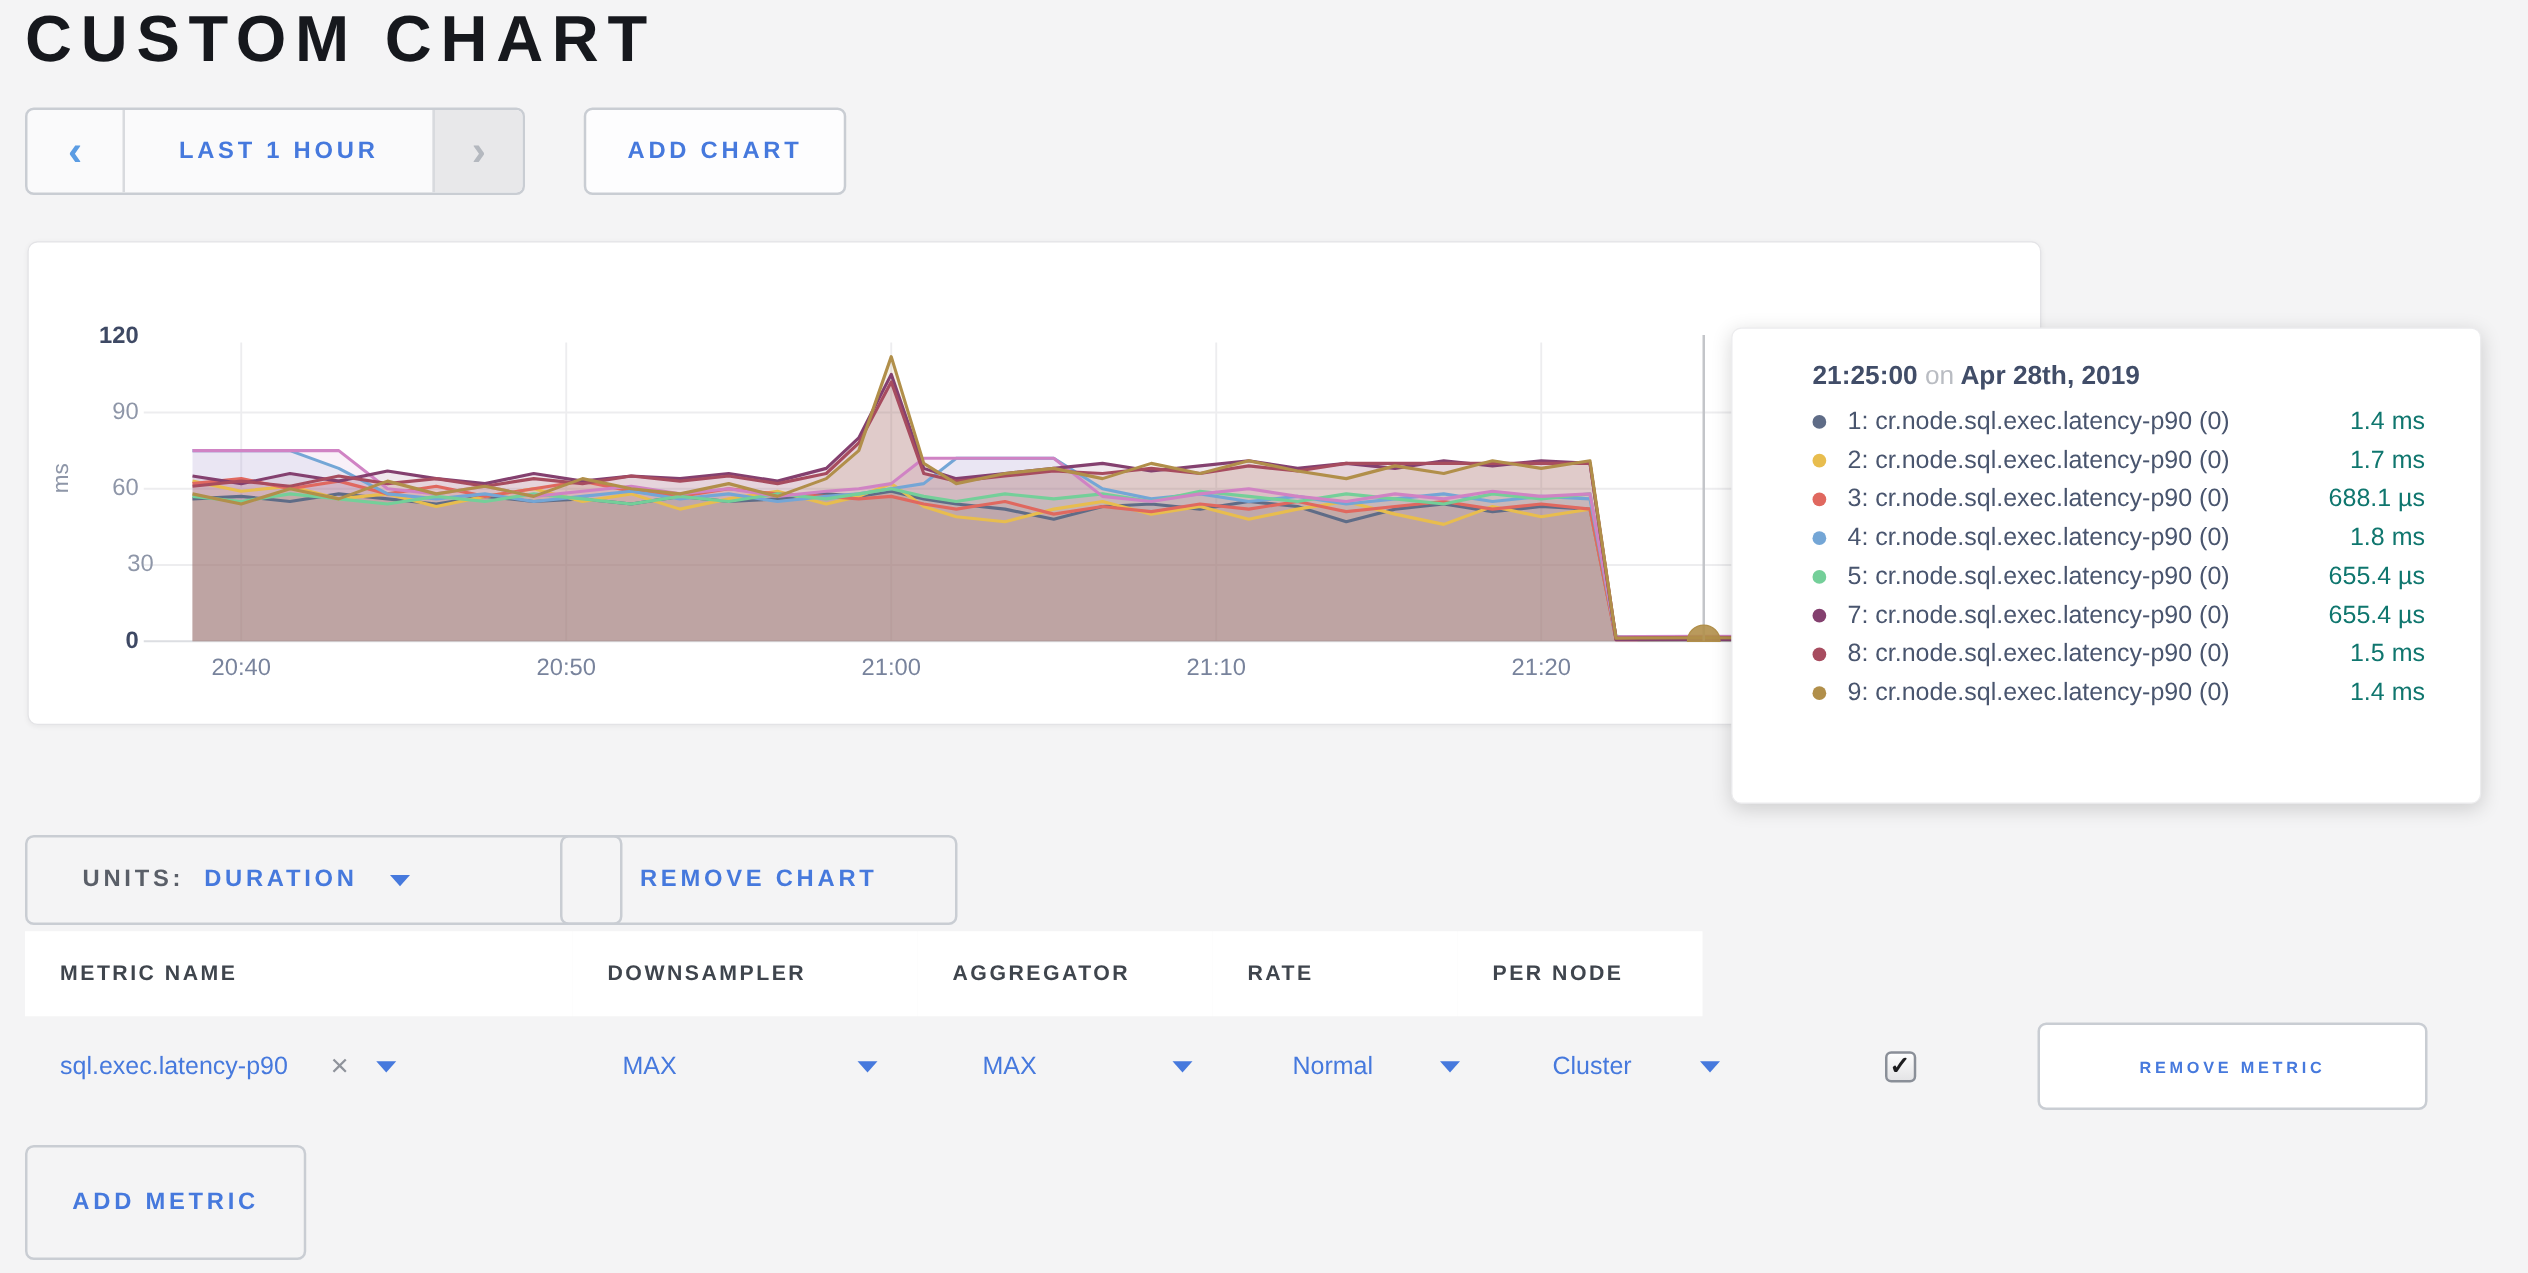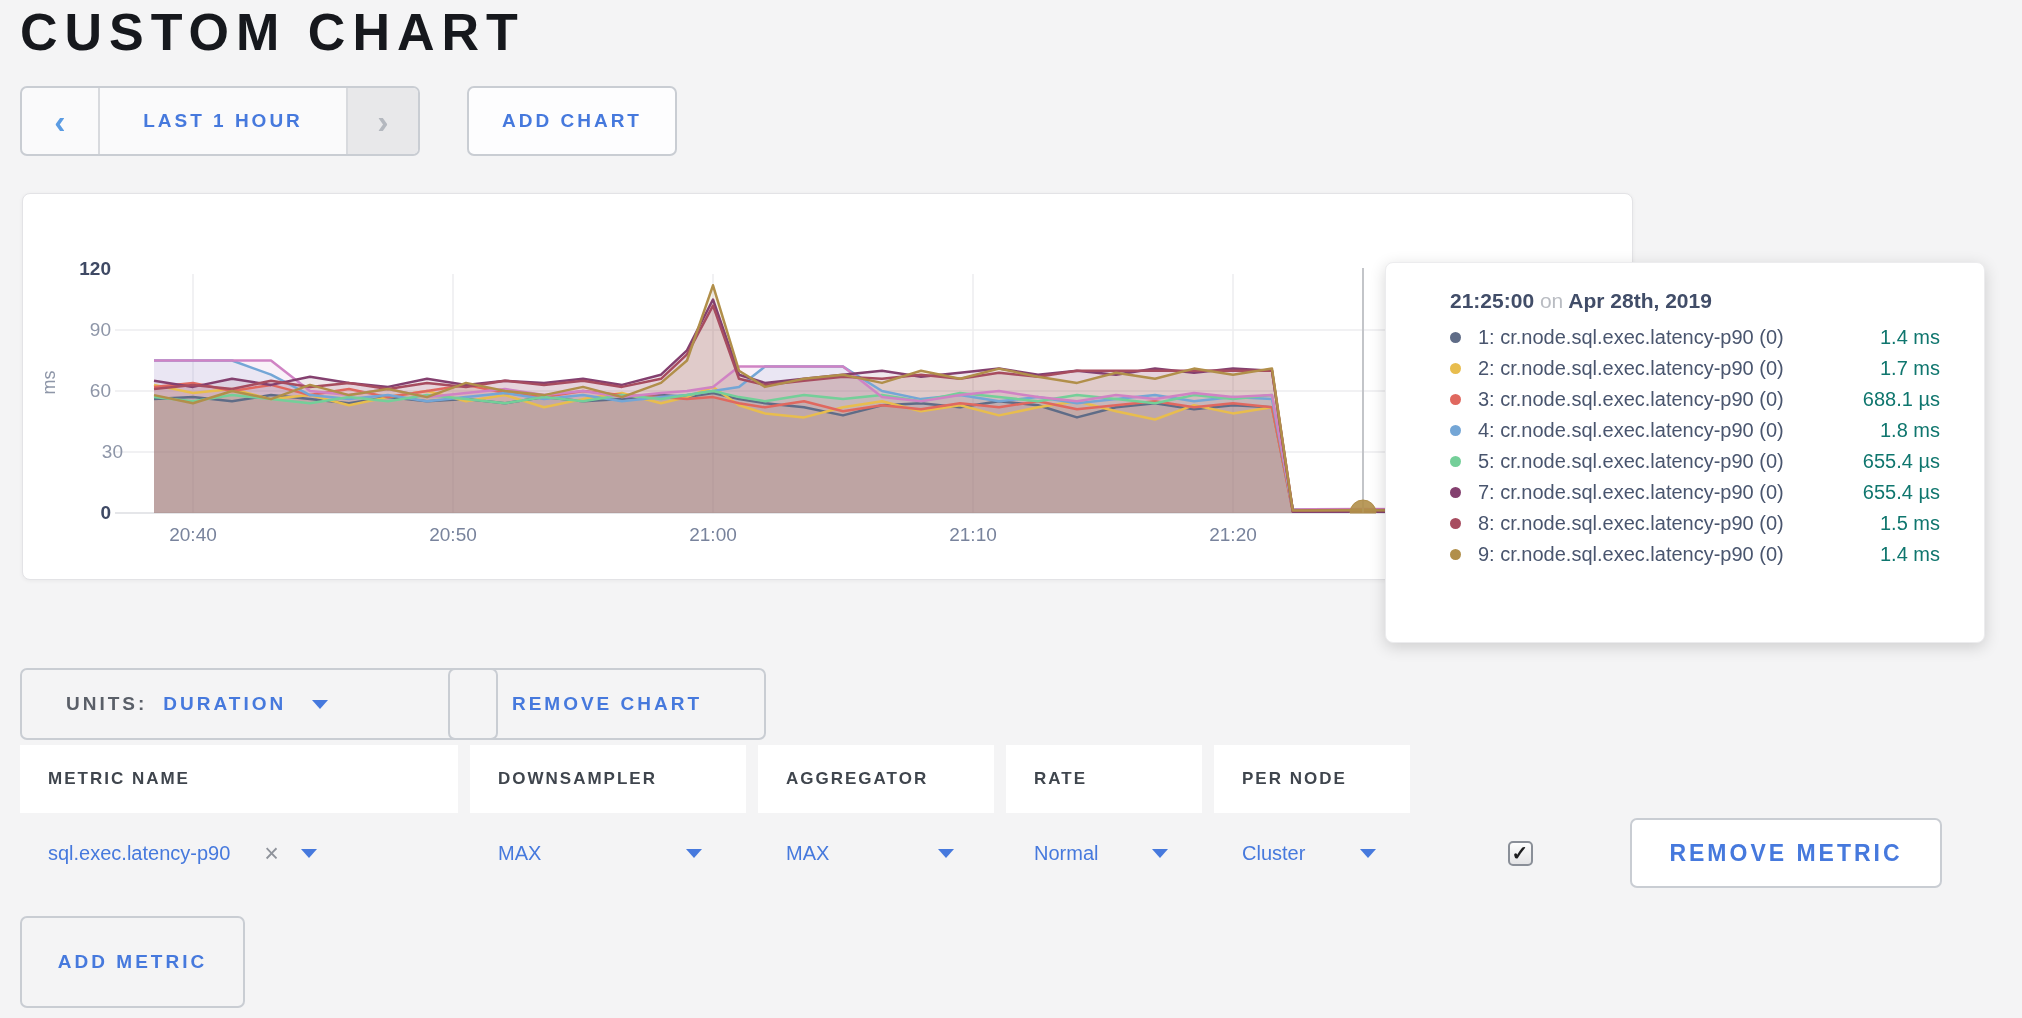--- a/index.html
+++ b/index.html
@@ -51,40 +51,40 @@
            box-sizing:border-box;padding:26px 44px 0 64px;z-index:6;}
   .tt-title{font-size:21px;color:#414d68;font-weight:700;margin-bottom:9px;}
   .tt-on{color:#b9bcc2;font-weight:400;}
   .tt-row{display:flex;align-items:center;height:31px;}
   .tt-dot{width:11px;height:11px;border-radius:50%;margin-right:17px;flex:none;}
   .tt-name{font-size:20px;color:#49556e;white-space:nowrap;}
   .tt-val{margin-left:auto;font-size:20px;font-weight:400;color:#0f766e;white-space:nowrap;}
 
   
   .metrics-table{position:absolute;left:20px;top:745px;width:1982px;}
-  .mt-header{display:flex;gap:12px;height:68px;}
+  .mt-header{display:flex;height:68px;}
   .mt-hcell{background:#fff;display:flex;align-items:center;padding-left:28px;box-sizing:border-box;
             font-weight:700;font-size:17px;letter-spacing:2px;color:#3f454d;flex:none;}
   .mt-hcell.empty{background:transparent;}
   .mt-row{display:flex;gap:12px;height:80px;align-items:center;}
   .mt-cell{display:flex;align-items:center;padding-left:28px;box-sizing:border-box;
            font-size:20px;color:#4679dd;flex:none;height:100%;}
   .w0{width:438px}.w1{width:276px}.w2{width:236px}.w3{width:196px}.w4{width:196px}.w5{width:196px}
   .w6{width:360px}
   .sb{justify-content:space-between;}
   .x-icon{color:#8f939b;font-size:25px;margin-left:34px;cursor:pointer;line-height:1;}
   .mt-cell .caret{cursor:pointer;}
   .cell0-caret{margin-left:22px;}
   .checkbox{width:25px;height:25px;border:2px solid #8a8f98;border-radius:5px;
             background:linear-gradient(#fdfdfd,#e4e4e6);display:flex;align-items:center;
             justify-content:center;box-sizing:border-box;cursor:pointer;}
   .checkbox:not(.checked) .check-glyph{display:none;}
   .check-glyph{font-size:20px;font-weight:700;color:#1d1d1f;line-height:1;}
   #remove-metric{position:relative;width:312px;height:70px;background:#fff;border:2px solid #c9cdd3;
-                 border-radius:7px;color:#4679dd;font-size:23px;font-weight:700;letter-spacing:3px;
+                 border-radius:7px;color:#4679dd;font-size:13px;font-weight:700;letter-spacing:3px;
                  display:flex;align-items:center;justify-content:center;cursor:pointer;
                  font-family:"Liberation Sans",sans-serif;box-sizing:border-box;}
 </style>
 </head>
 <body>
 
 <div id="app">
 
   <h1 class="page-title">CUSTOM CHART</h1>
 

